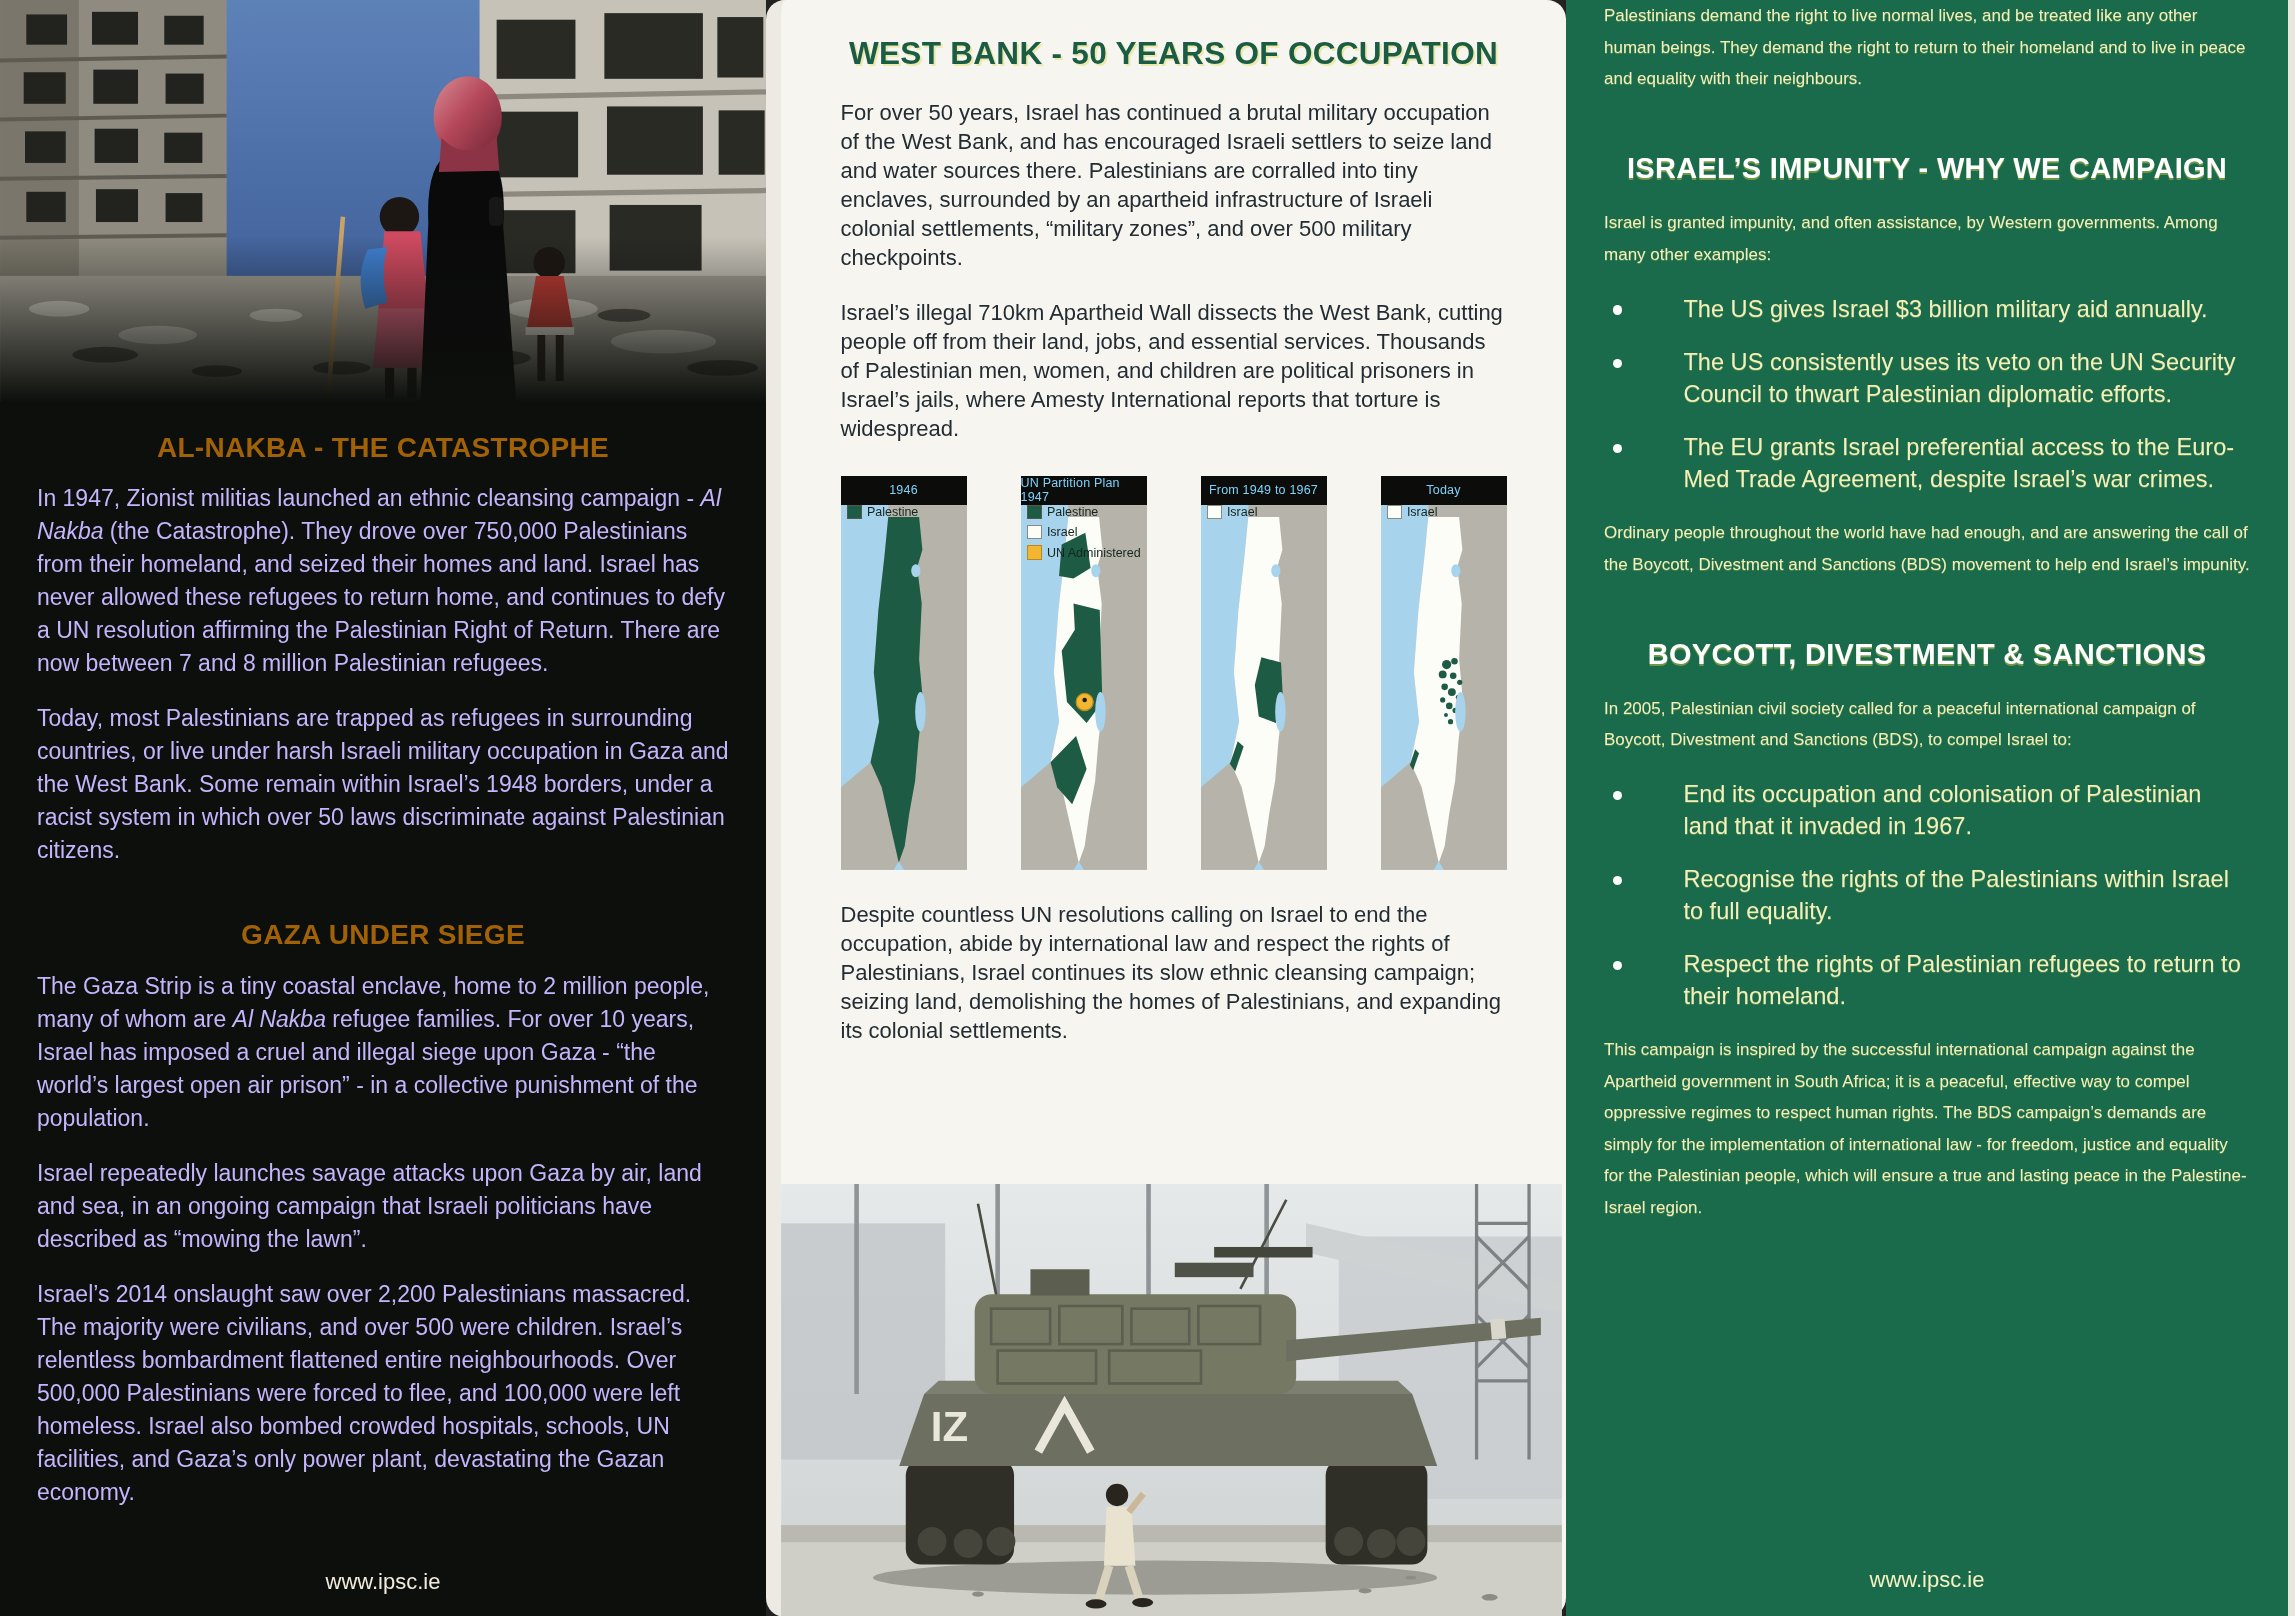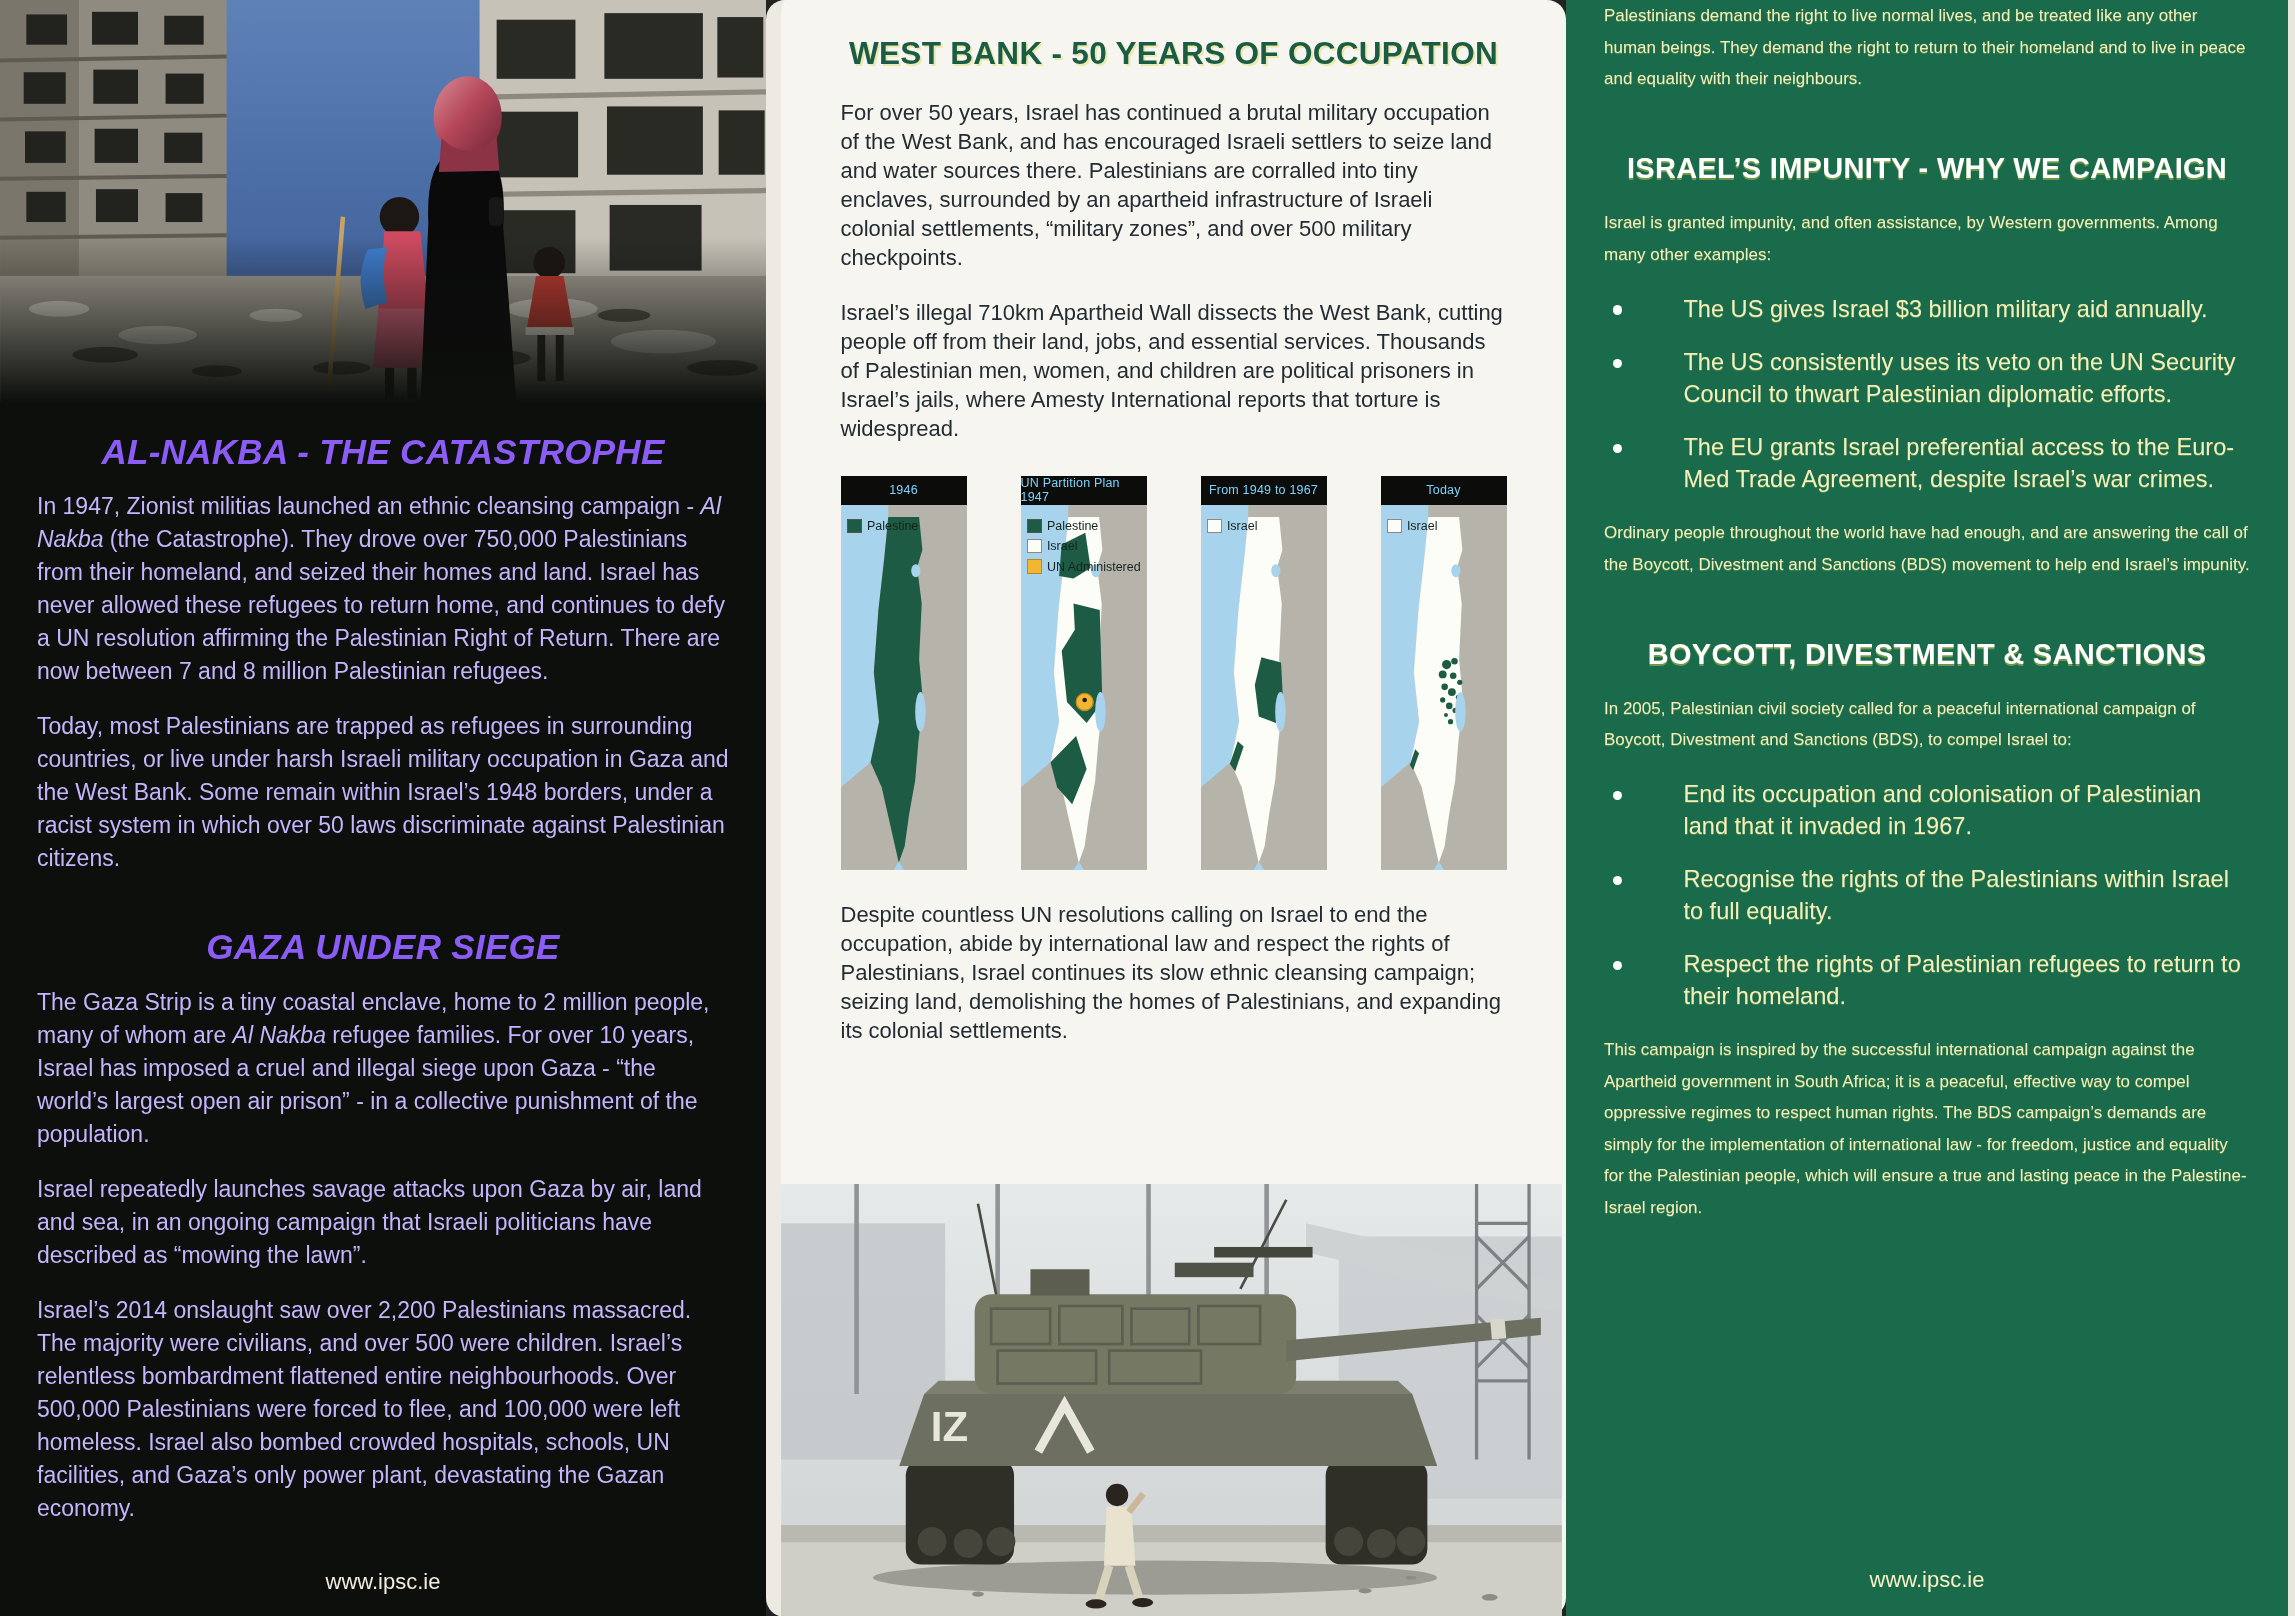--- a/index.html
+++ b/index.html
@@ -5,42 +5,42 @@
   html,body{margin:0;padding:0;background:#222;}
   .page{width:2295px;height:1617px;display:flex;overflow:hidden;
         font-family:"Liberation Sans",sans-serif;}
 
   
   .panel-left{width:766px;height:100%;background:#0d0f0c;color:#efe9dd;
               display:flex;flex-direction:column;}
   .lp-photo{width:766px;height:402px;flex:0 0 auto;position:relative;}
   .lp-photo svg{display:block;}
   .lp-content{flex:1;display:flex;flex-direction:column;padding:0 37px;}
-  .lp-heading{font-size:35px;font-weight:700;text-align:center;color:#8b5cf6;
-              letter-spacing:0.3px;margin:30px 0 18.4px 0;font-style:italic;}
+  .lp-heading{font-size:28px;font-weight:700;text-align:center;color:#a16207;
+              letter-spacing:0.3px;margin:30px 0 18.4px 0;}
   .lp-para{font-size:23px;line-height:33px;margin:0 0 22px 0;color:#c4b5fd;}
   .lp-site{margin-top:auto;text-align:center;font-size:22px;color:#f2ecdf;
            padding-bottom:22px;}
 
   
   .panel-mid{width:797px;height:100%;background:#f7f5ef;color:#232c33;
              display:flex;flex-direction:column;border-left:15.8px solid #eceae3;border-radius:19px;}
   .mp-heading{font-size:31.5px;font-weight:700;text-align:center;color:#1b5c45;
               letter-spacing:0.3px;margin:35px 26px 26px 26px;
               text-shadow:2px 2px 0 rgba(225,220,90,.45);}
   .mp-para{font-size:22px;line-height:29px;margin:0 auto 26px auto;width:666px;}
   .maps-row{width:666px;margin:6.6px auto 30px auto;display:flex;
             justify-content:space-between;}
   .map{width:126px;}
   .map-title{height:29px;background:#0c0d0b;color:#7dd3fc;font-size:12.5px;
              display:flex;align-items:center;justify-content:center;
              letter-spacing:0.2px;}
   .map-body{position:relative;width:126px;height:365px;}
   .map-body svg{position:absolute;left:0;top:0;}
-  .legend{position:absolute;top:14px;left:6.6px;display:flex;
+  .legend{position:absolute;top:0;left:6.6px;display:flex;
           flex-direction:column;gap:5.9px;}
   .legend-row{display:flex;align-items:center;gap:5.3px;font-size:12.5px;
               color:#14241f;}
   .lg-sq{width:12.5px;height:12.5px;flex:0 0 auto;border:0.7px solid #55564e;}
   .lg-green{background:#1d5b45;}
   .lg-white{background:#fdfdf8;border-color:#8a8b82;}
   .lg-yellow{background:#f2b632;border-color:#b88a1c;}
   .mp-photo{margin-top:auto;}
   .mp-photo svg{display:block;}
 

